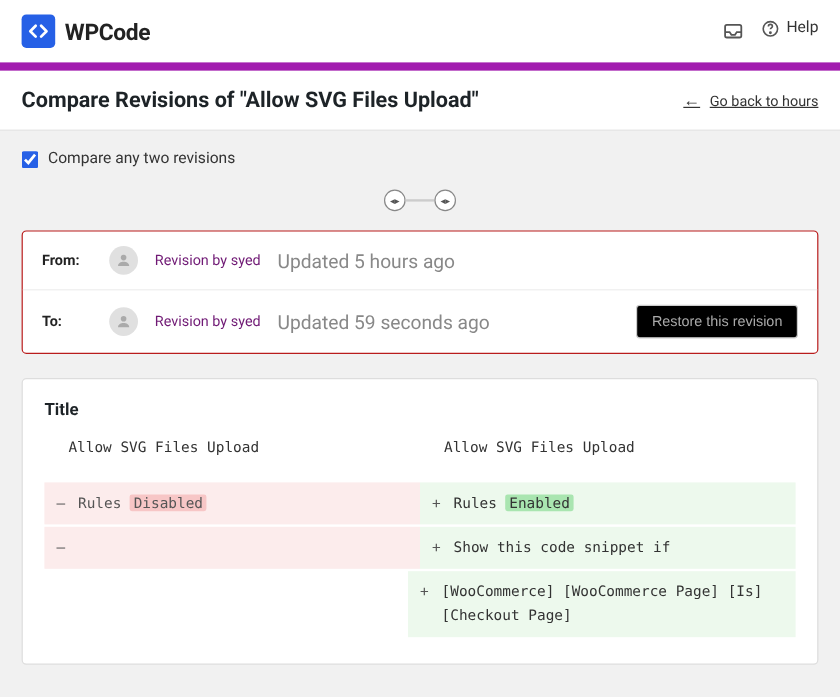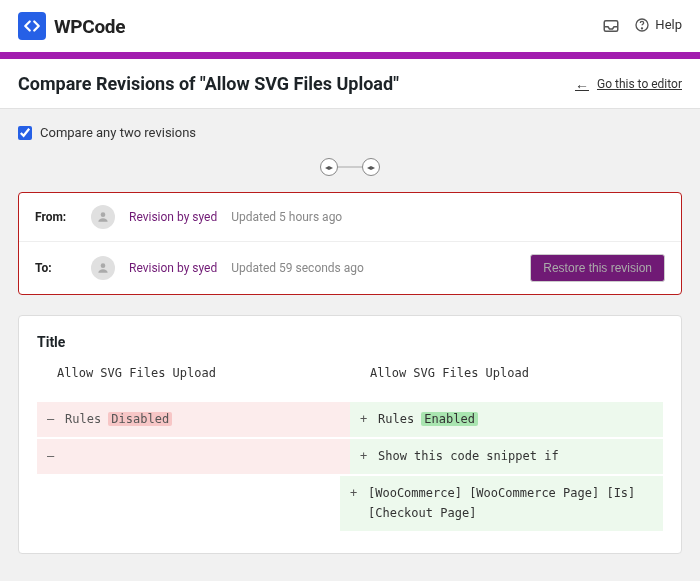--- a/index.html
+++ b/index.html
@@ -27,23 +27,23 @@
   .slider-handle { width: 18px; height: 18px; border: 1px solid #888; border-radius: 50%; background: #fff; display: flex; align-items: center; justify-content: center; font-size: 8px; color: #555; cursor: pointer; }
   .slider-track { width: 24px; height: 2px; background: #ccc; }
 
   .rev-card { background: #fff; border: 1px solid #b91c1c; border-radius: 4px; padding: 0; margin-bottom: 20px; }
   .rev-row { display: flex; align-items: center; padding: 12px 16px; gap: 14px; }
   .rev-row + .rev-row { border-top: 1px solid #eee; }
   .rev-label { font-size: 12px; font-weight: 700; width: 42px; color: #222; }
   .avatar { width: 24px; height: 24px; border-radius: 50%; background: #e0e0e0; display: flex; align-items: center; justify-content: center; }
   .avatar svg { width: 14px; height: 14px; fill: #aaa; }
   .rev-by { font-size: 12px; color: #701a75; }
-  .rev-time { font-size: 12px; color: #888; }
+  .rev-time { font-size: 16px; color: #888; }
   .rev-spacer { flex: 1; }
-  .restore-btn { border: 1px solid #ccc; background: #701a75; color: #aaa; font-size: 12px; padding: 6px 12px; border-radius: 3px; cursor: pointer; }
+  .restore-btn { border: 1px solid #ccc; background: #000000; color: #aaa; font-size: 12px; padding: 6px 12px; border-radius: 3px; cursor: pointer; }
 
   .diff-card { background: #fff; border: 1px solid #ddd; border-radius: 4px; padding: 18px 18px 22px; }
   .section-title { font-size: 14px; font-weight: 700; margin-bottom: 14px; color: #1d2327; }
   .diff-cols { display: flex; gap: 0; margin-bottom: 20px; }
   .diff-col { flex: 1; padding: 2px 0; }
   .mono { font-family: ui-monospace, SFMono-Regular, Menlo, Consolas, monospace; font-size: 12px; color: #333; padding-left: 20px; }
 
   .cond-row { display: flex; }
   .cond-cell { flex: 1; padding: 8px 10px; font-family: ui-monospace, SFMono-Regular, Menlo, Consolas, monospace; font-size: 12px; display: flex; gap: 8px; align-items: flex-start; line-height: 1.6; }
   .cond-cell.left { background: #fcecec; color: #555; }
@@ -85,21 +85,21 @@
       </span>
       <span>Help</span>
     </div>
   </div>
 </div>
 
 <div class="pagehead">
   <h1>Compare Revisions of "Allow SVG Files Upload"</h1>
   <div class="back-link">
     <span class="back-arrow">←</span>
-    <span>Go this to editor</span>
+    <span>Go back to hours</span>
   </div>
 </div>
 
 <div class="container">
 
   <label class="compare-check">
     <input type="checkbox" checked="" style="">
     <span>Compare any two revisions</span>
   </label>
 

